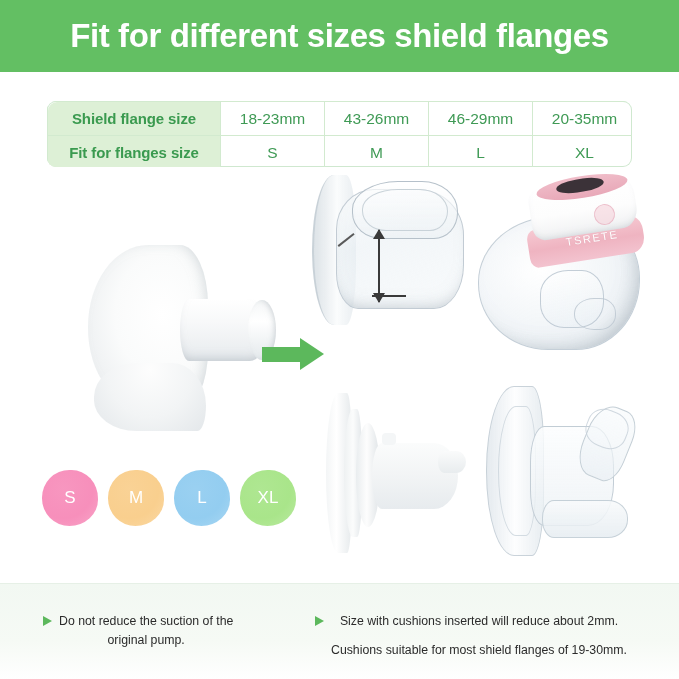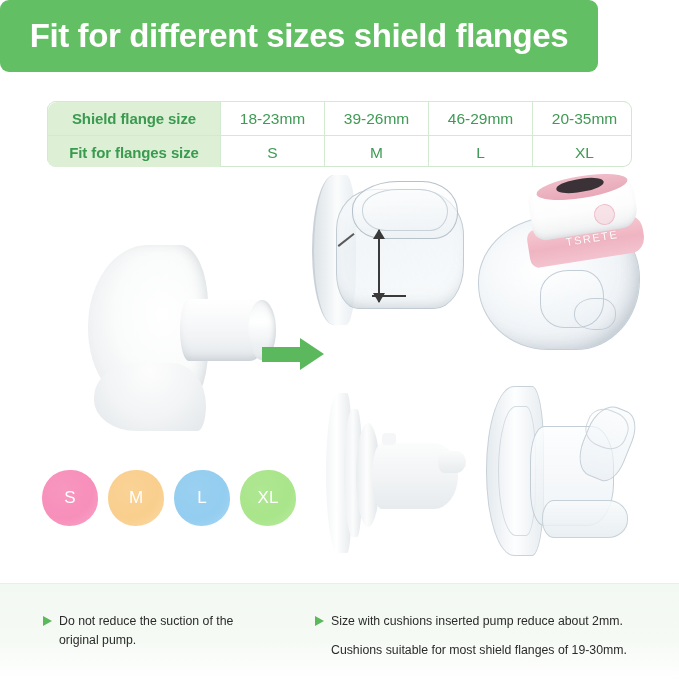--- a/index.html
+++ b/index.html
@@ -7,23 +7,23 @@
     width:679px;height:679px;
     background:#ffffff;
     font-family:"Liberation Sans", sans-serif;
     overflow:hidden;
     position:relative;
   }
   .page{width:679px;height:679px;position:relative;background:#fff;}
 
   
   .banner{
-    position:absolute;left:0;top:0;width:598px;height:72px;
+    position:absolute;left:0;top:0;width:679px;height:72px;
     background:#63bf63;
-    display:flex;align-items:center;justify-content:center;border-radius:9px;
+    display:flex;align-items:center;justify-content:center;
   }
   .banner-title{
     color:#ffffff;
     font-size:33px;
     font-weight:bold;
     letter-spacing:-0.4px;
     white-space:nowrap;
     font-family:"Liberation Sans", sans-serif;
   }
 
@@ -294,21 +294,21 @@
   .c3{left:198px;}
 
   
   .footer{
     position:absolute;left:0;top:583px;width:679px;height:96px;
     background:linear-gradient(180deg,#f2f8f2 0%,#f6faf5 60%,#ffffff 100%);
     border-top:1px solid #e6f0e6;
   }
   .note{
     position:absolute;
-    display:flex;align-items:flex-start;gap:7px;
+    display:flex;align-items:flex-start;gap:7px;text-align:center;
   }
   .note-a{left:43px;top:28px;width:230px;}
   .note-b{left:315px;top:28px;width:345px;}
   .tri{
     width:0;height:0;margin-top:4px;flex:0 0 auto;
     border-top:5.5px solid transparent;
     border-bottom:5.5px solid transparent;
     border-left:9px solid #5cb85c;
   }
   .note-text{
@@ -326,21 +326,21 @@
   <div class="banner" style="background: rgb(99, 191, 99);">
     <div class="banner-title">Fit for different sizes shield flanges</div>
   </div>
 
   <div class="table-wrap">
     <table class="size-table">
       <tbody>
           <tr>
         <td class="rowhead">Shield flange size</td>
         <td class="val">18-23mm</td>
-        <td class="val">39-26mm</td>
+        <td class="val">43-26mm</td>
         <td class="val">46-29mm</td>
         <td class="val">20-35mm</td>
       </tr>
       <tr>
         <td class="rowhead">Fit for flanges size</td>
         <td class="val">S</td>
         <td class="val">M</td>
         <td class="val">L</td>
         <td class="val">XL</td>
       </tr>
@@ -424,19 +424,19 @@
     <div class="note note-a">
       <div class="tri" style="border-left-color: rgb(92, 184, 92);"></div>
       <div class="note-text">
         <span>Do not reduce the suction of the</span>
         <span class="l2">original pump.</span>
       </div>
     </div>
     <div class="note note-b">
       <div class="tri" style="border-left-color: rgb(92, 184, 92);"></div>
       <div class="note-text">
-        <span>Size with cushions inserted pump reduce about 2mm.</span>
+        <span>Size with cushions inserted will reduce about 2mm.</span>
         <span class="l2">Cushions suitable for most shield flanges of 19-30mm.</span>
       </div>
     </div>
   </div>
 
 </div>
 
 </body></html>

